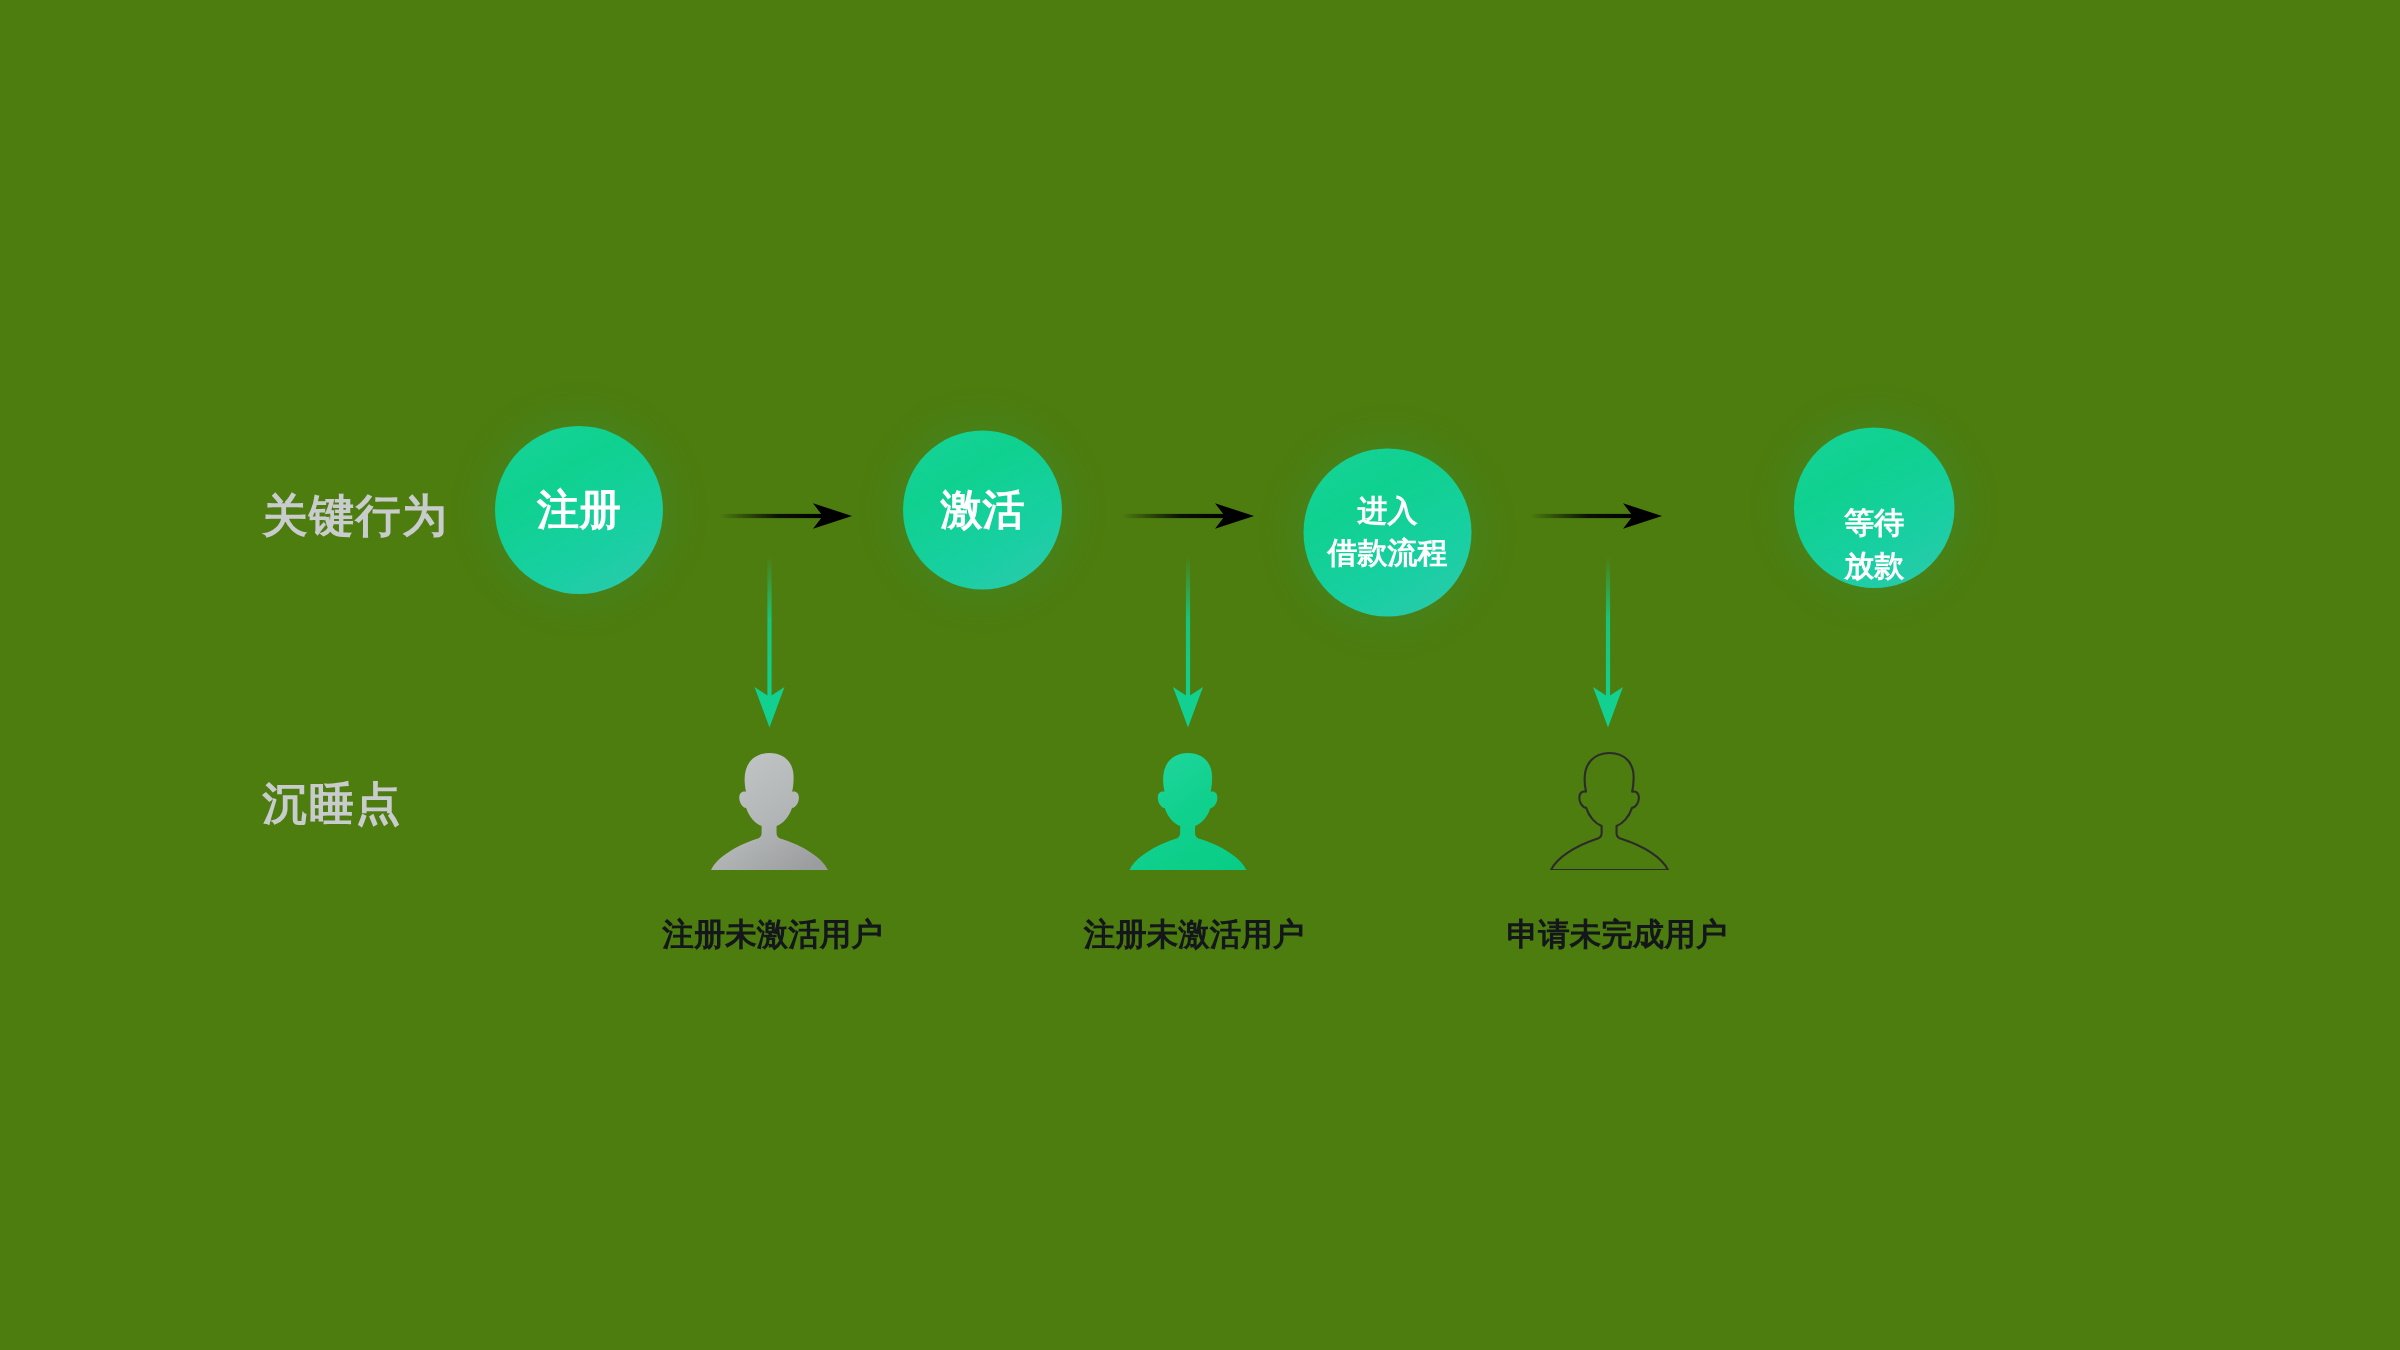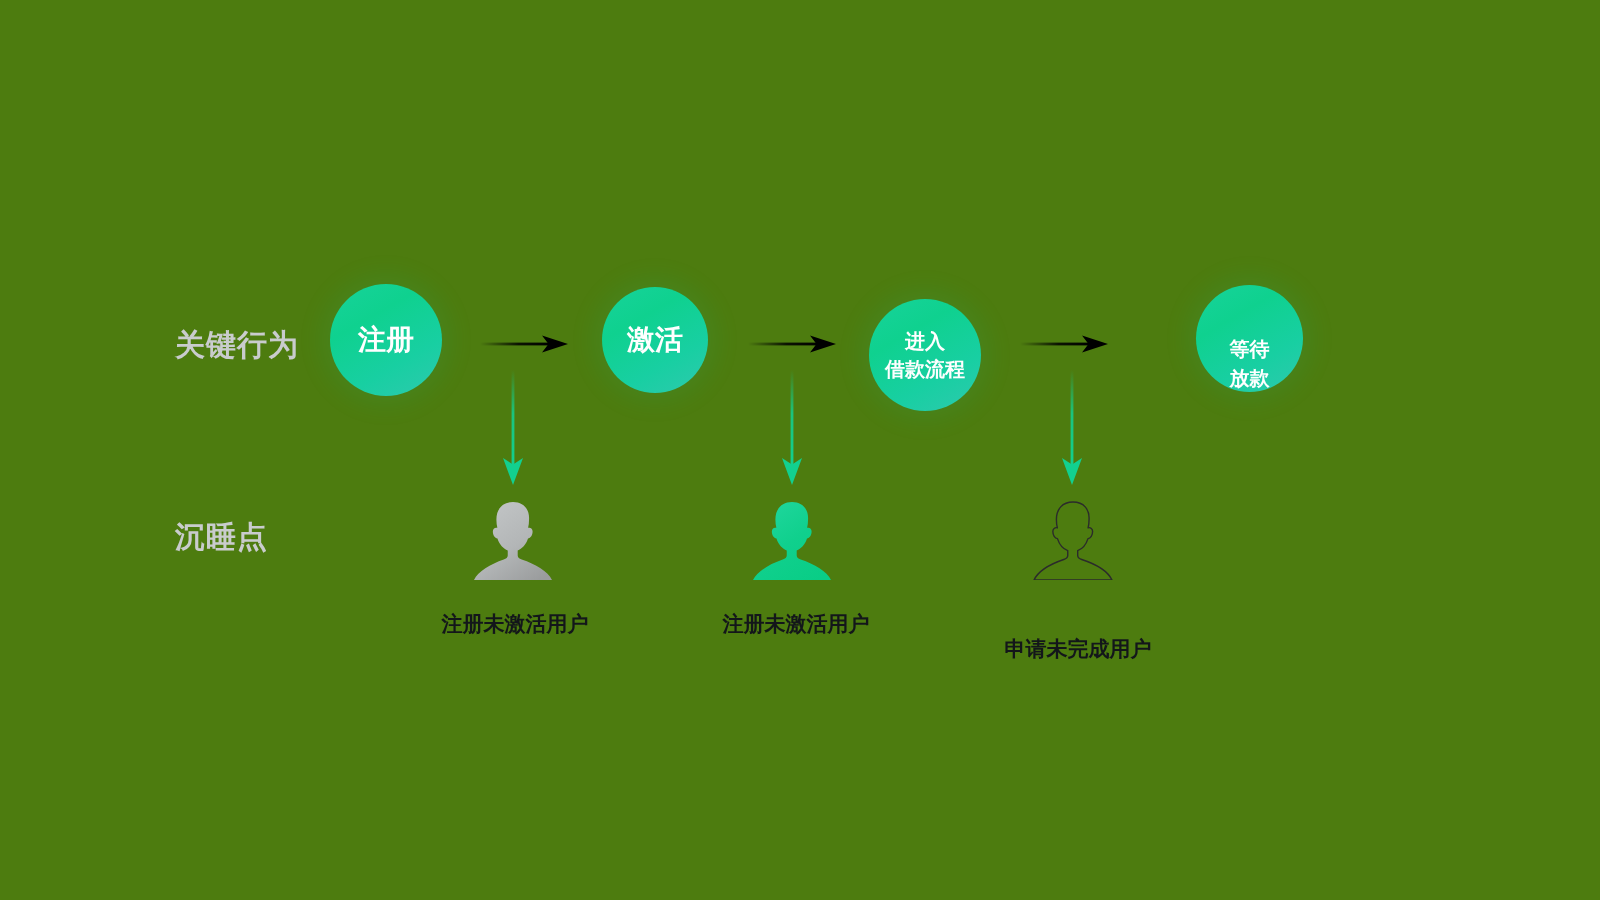--- a/index.html
+++ b/index.html
@@ -93,21 +93,21 @@
     font-size: 21px;
     font-weight: bold;
     color: #13161a;
     white-space: nowrap;
     line-height: 1;
     text-align: right;
     transform: translateX(-50%);
   }
   #caption-0 { left: 515px; top: 613px; }
   #caption-1 { left: 796px; top: 613px; }
-  #caption-2 { left: 1078px; top: 638px; }
+  #caption-2 { left: 1078px; top: 613px; }
 </style>
 </head>
 <body>
 
 <div id="stage">
 
   <div class="row-label" id="label-key-behavior">关键行为</div>
 
   <div class="row-label" id="label-dormant-point">沉睡点</div>
 

